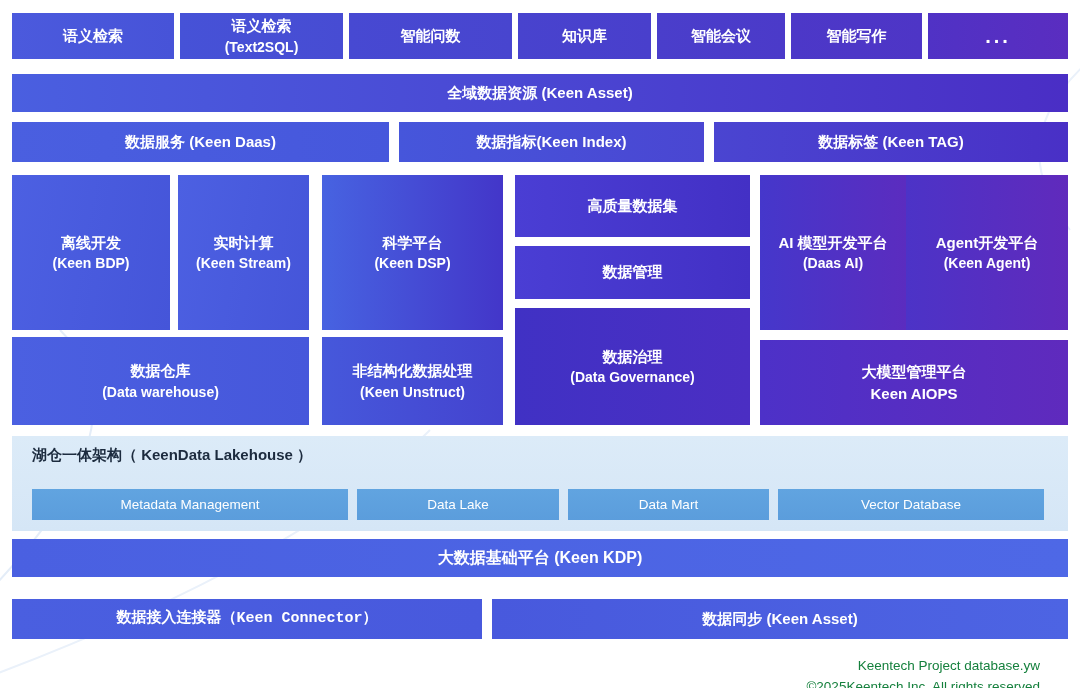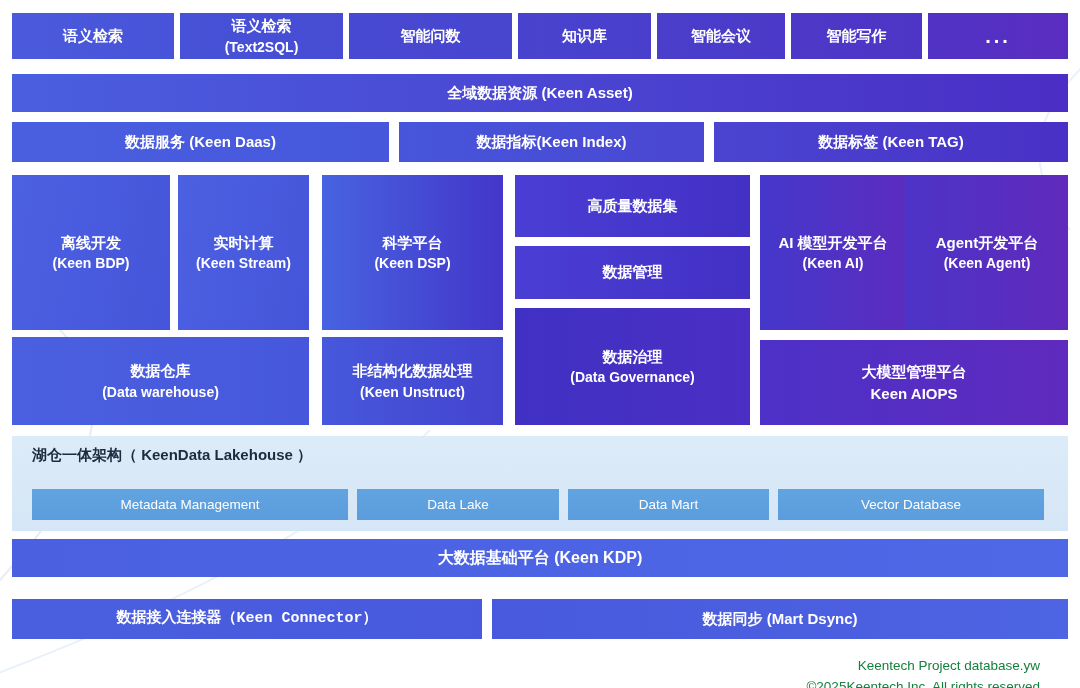--- a/index.html
+++ b/index.html
@@ -183,21 +183,21 @@
       <div class="box governance">
         <div class="t">数据治理</div>
         <div class="s">(Data Governance)</div>
       </div>
     </div>
 
     <div class="colD">
       <div class="colD-top">
         <div class="box">
           <div class="t">AI 模型开发平台</div>
-          <div class="s">(Keen AI)</div>
+          <div class="s">(Daas AI)</div>
         </div>
         <div class="box">
           <div class="t">Agent开发平台</div>
           <div class="s">(Keen Agent)</div>
         </div>
       </div>
       <div class="box aiops">
         <div class="t">大模型管理平台</div>
         <div class="s">Keen AIOPS</div>
       </div>
@@ -216,21 +216,21 @@
 
   <div class="bar kdp-bar">
     <span>大数据基础平台 (Keen KDP)</span>
   </div>
 
   <div class="row connectors">
     <div class="box">
       <div class="t">数据接入连接器（Keen Connector）</div>
     </div>
     <div class="box">
-      <div class="t">数据同步 (Mart Dsync)</div>
+      <div class="t">数据同步 (Keen Asset)</div>
     </div>
   </div>
 
   <div class="footer">
     <div>Keentech Project database.yw</div>
     <div>©2025Keentech Inc. All rights reserved</div>
   </div>
 
 </div>
 

